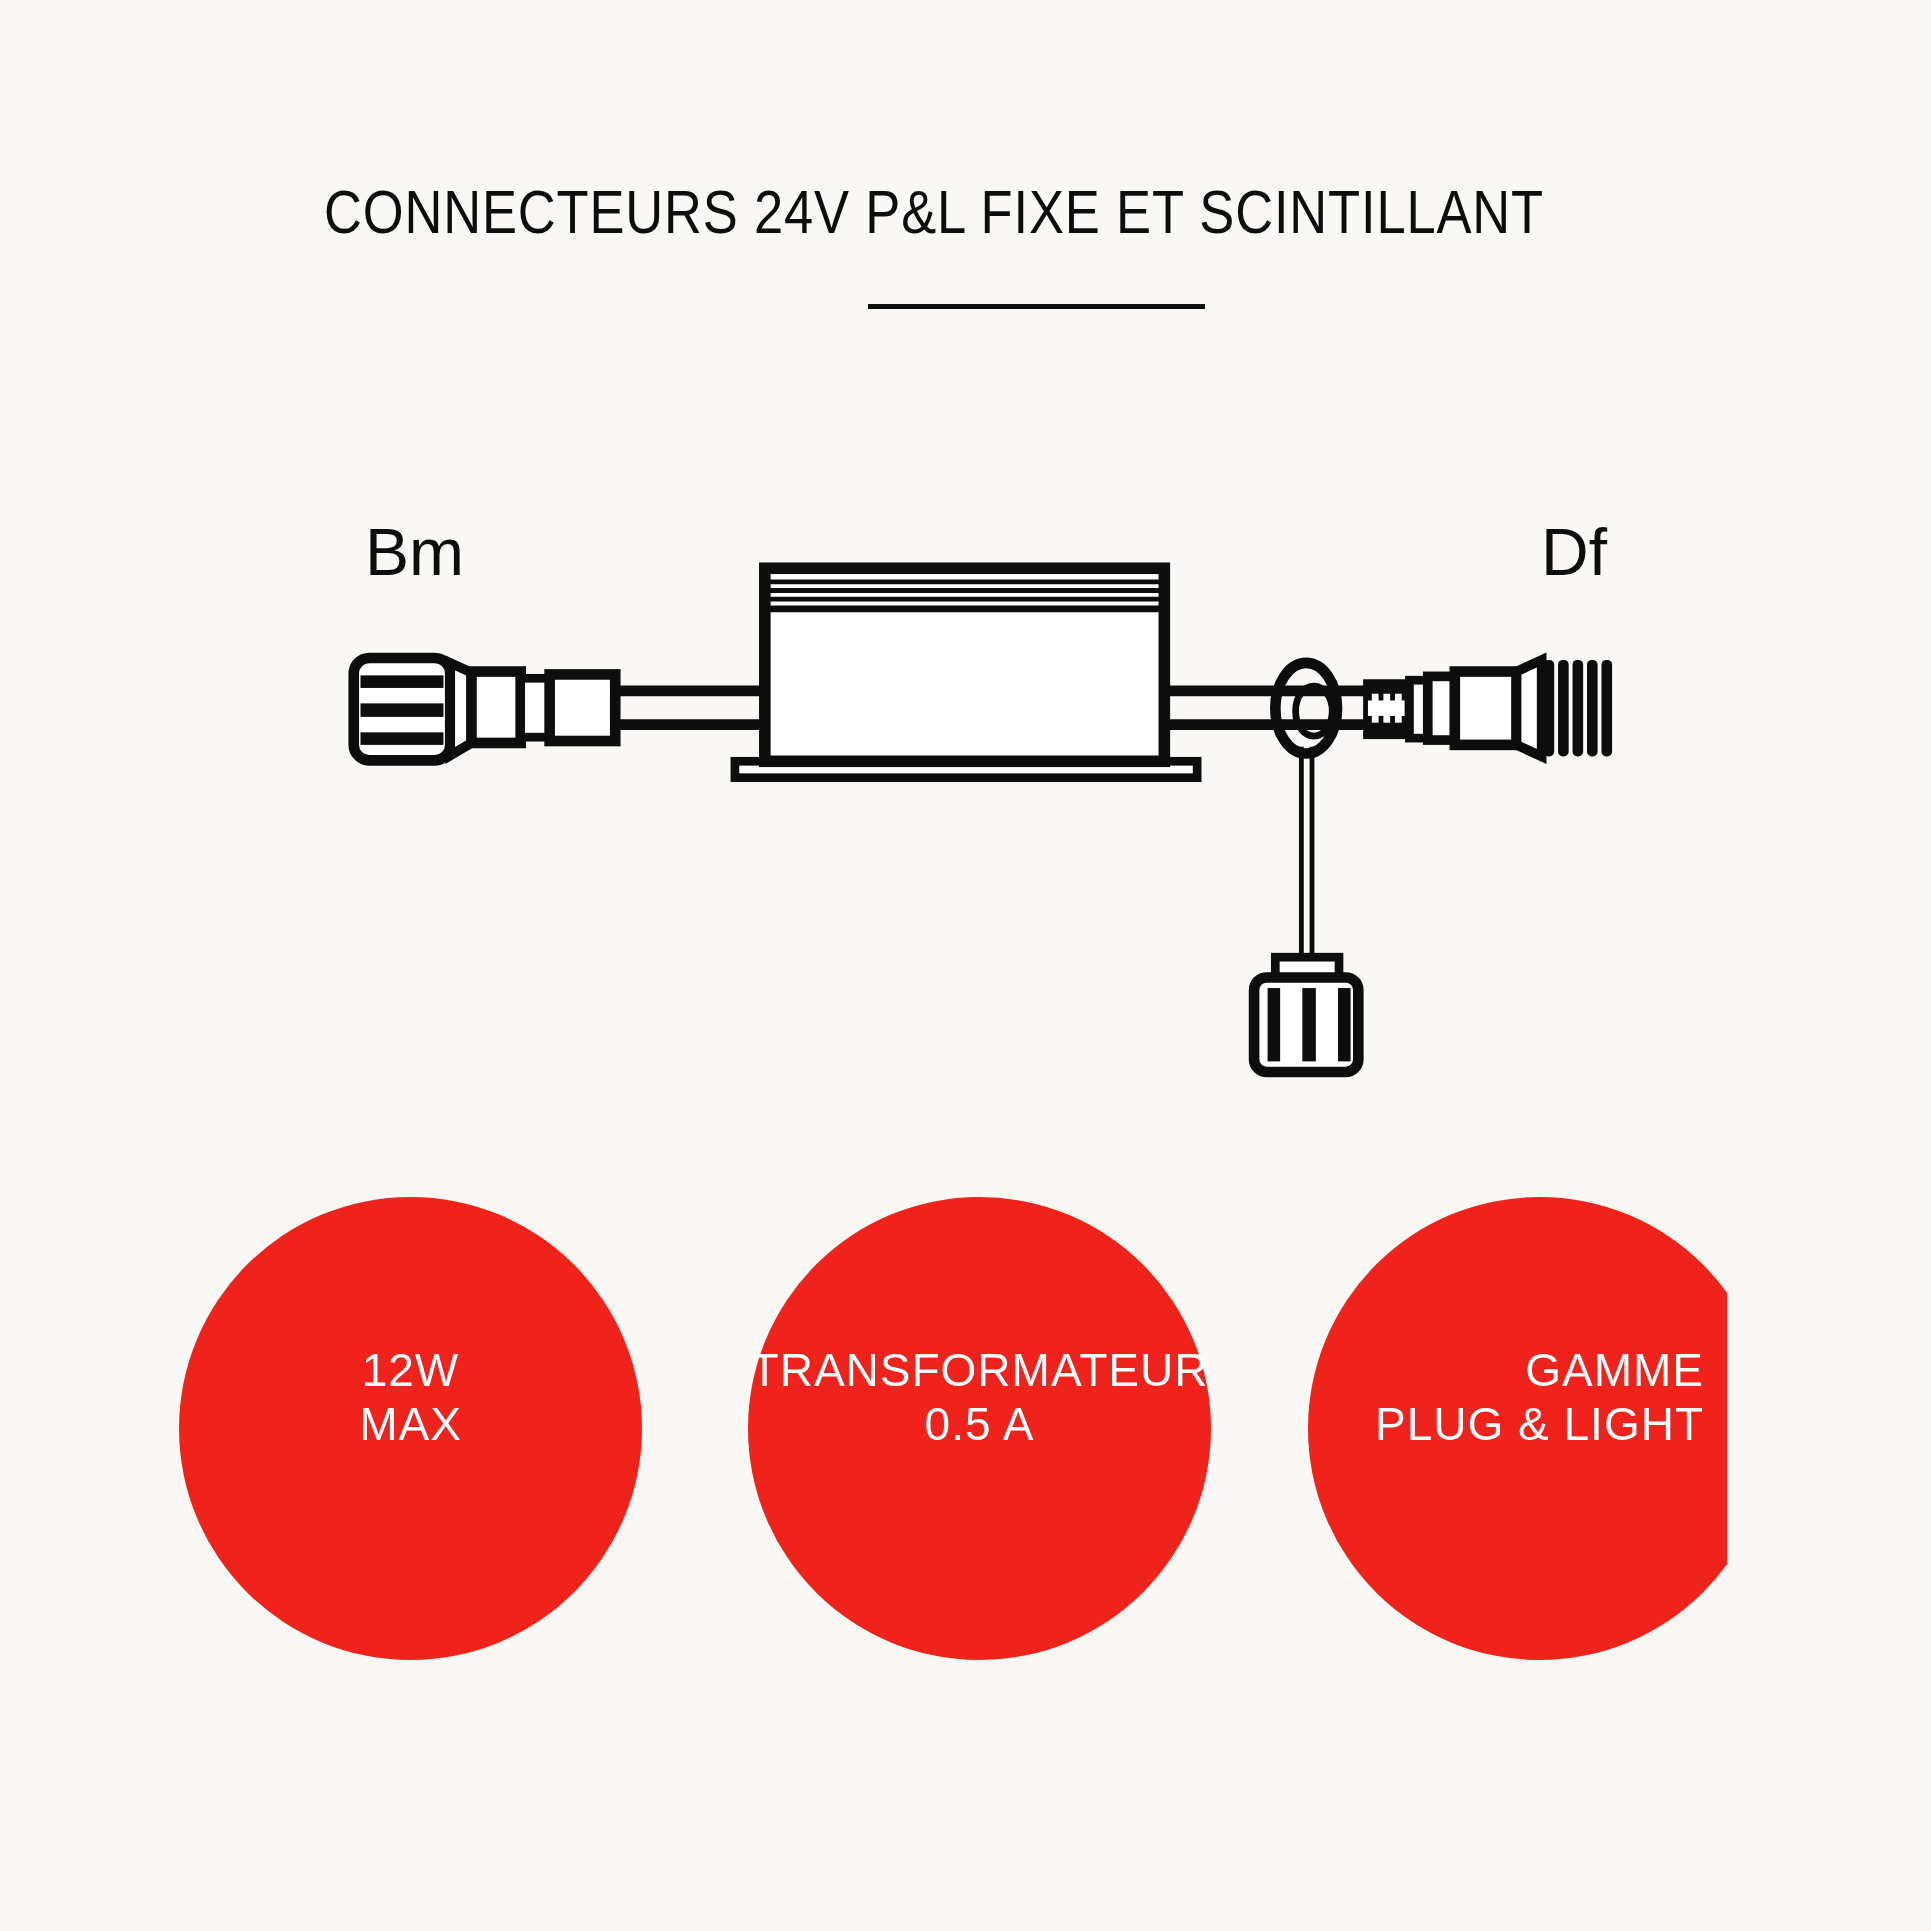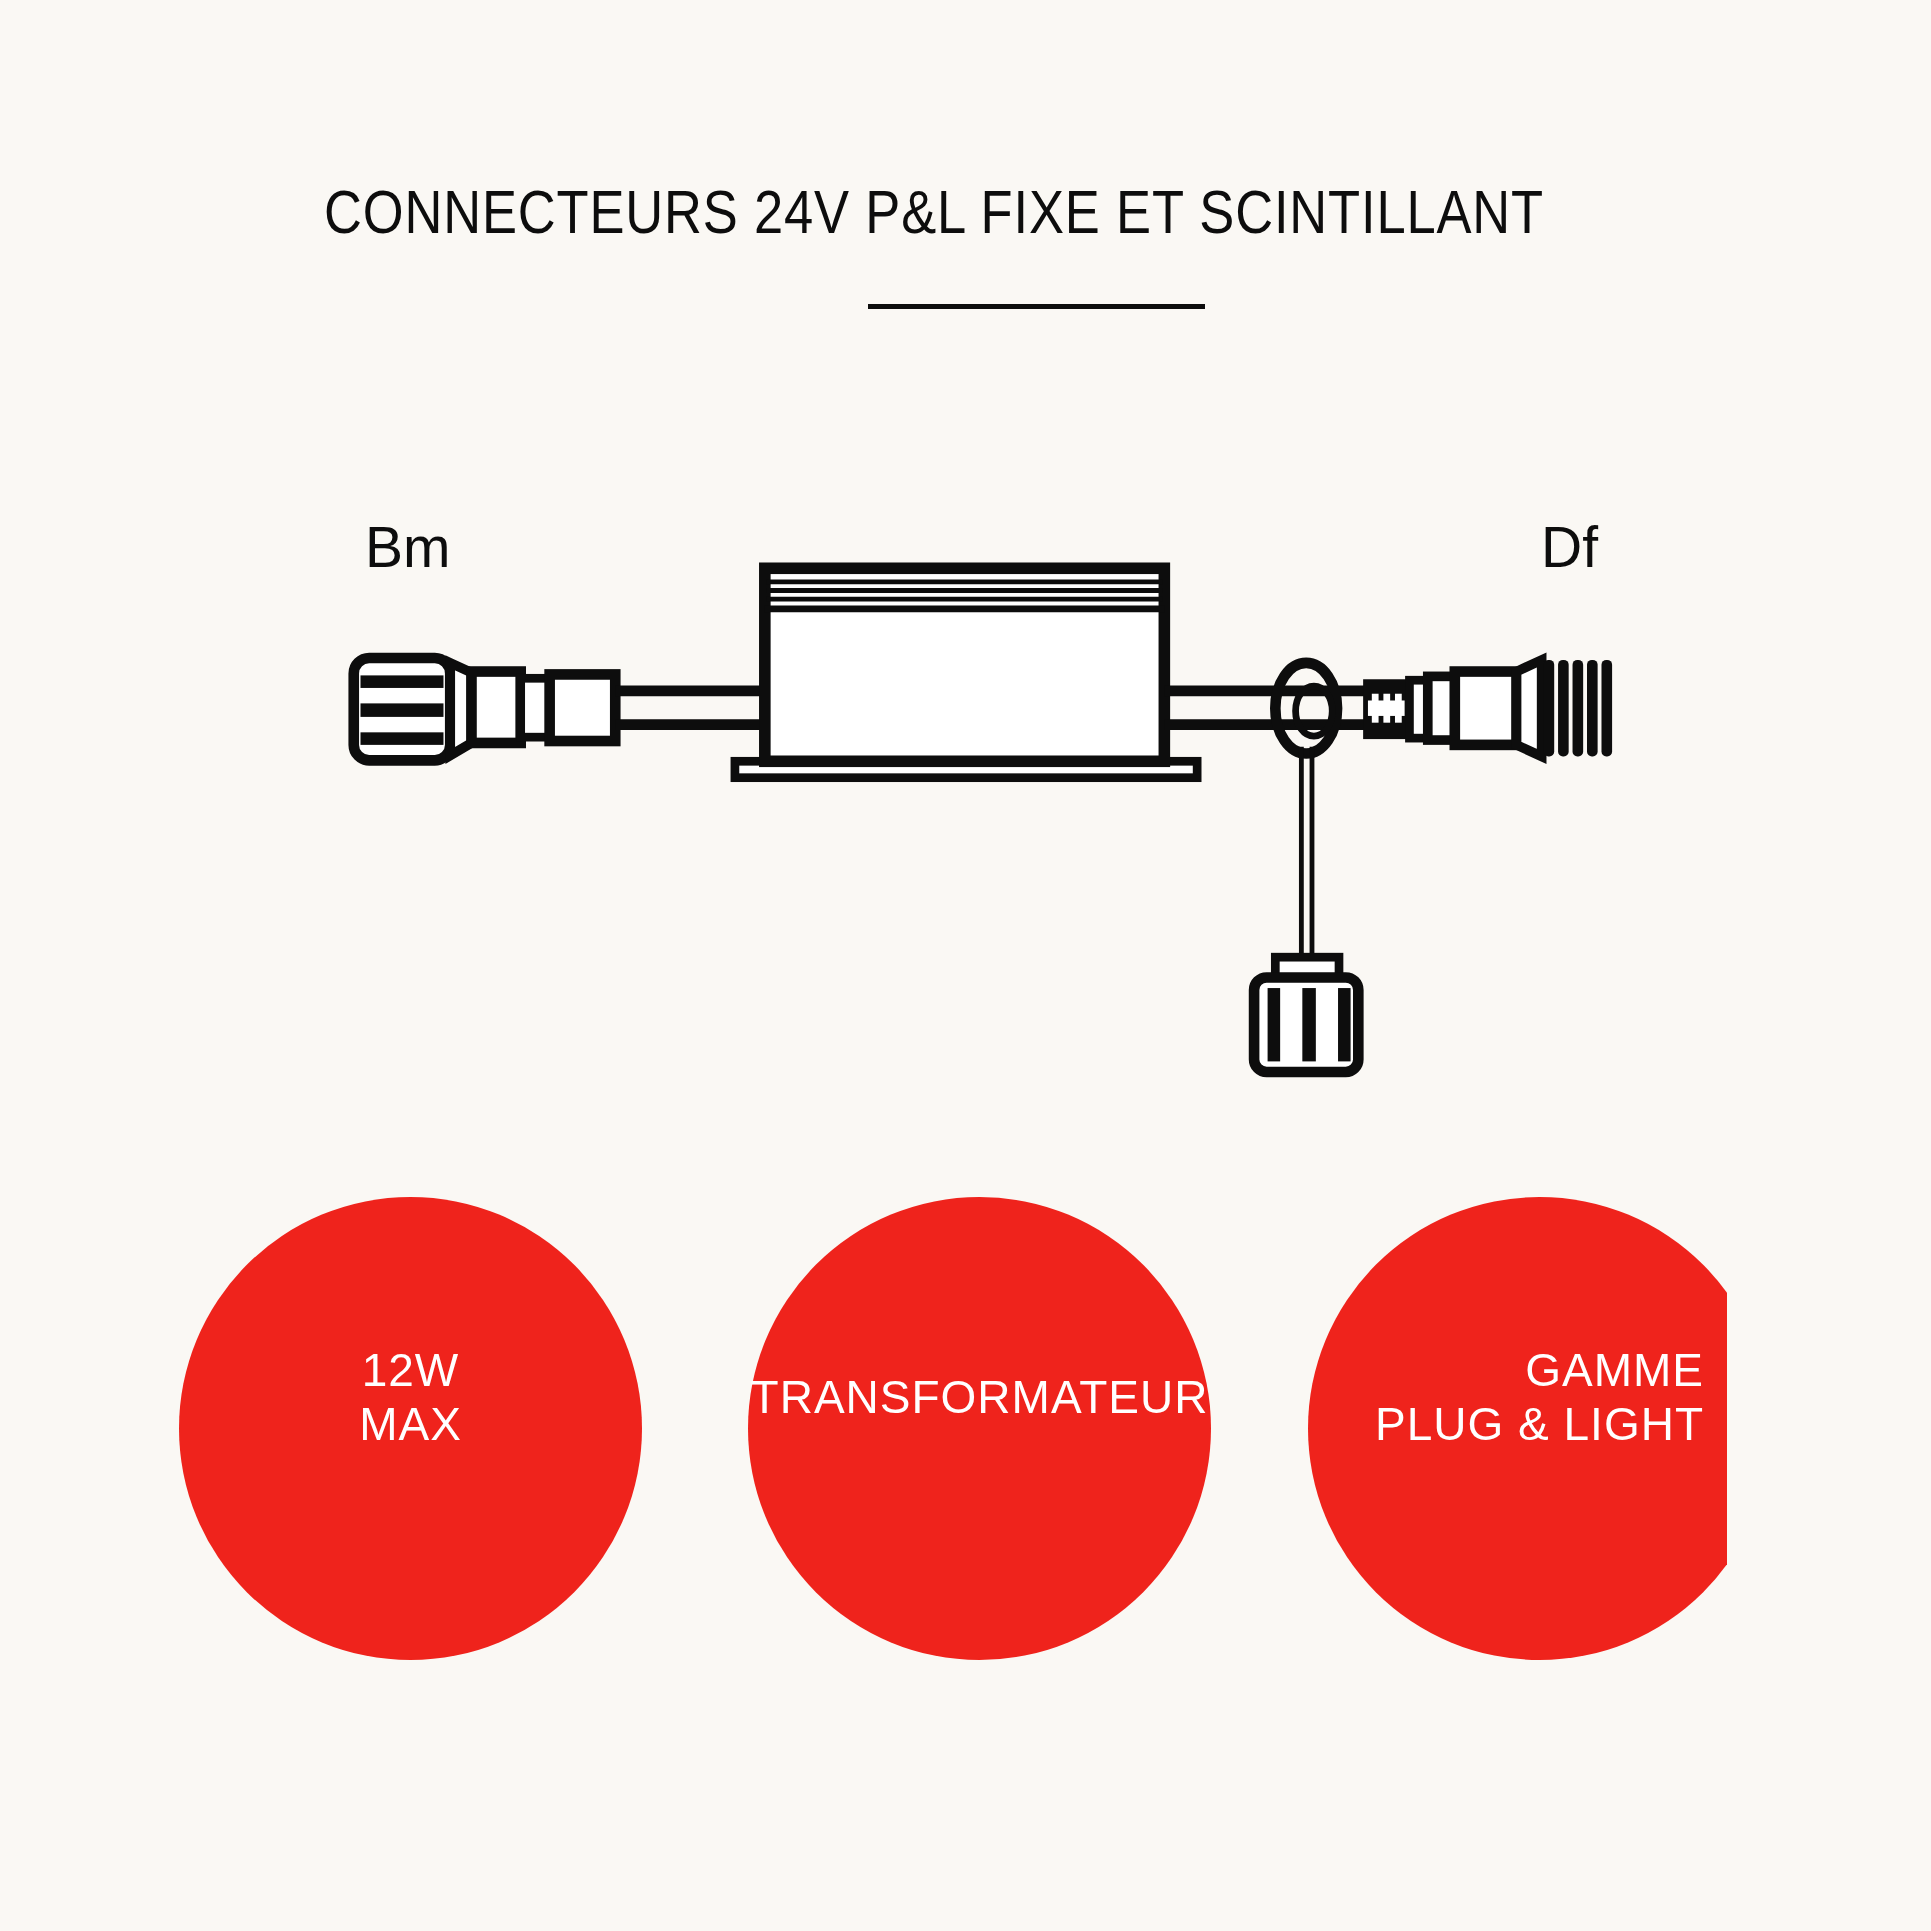--- a/index.html
+++ b/index.html
@@ -39,21 +39,21 @@
     left:868px;
     top:304px;
     width:337px;
     height:4.8px;
     background:var(--ink);
   }
   
   .conn-label{
     position:absolute;
     top:519px;
-    font-size:57px;
+    font-size:66px;
     line-height:1;
     color:var(--ink);
   }
   .label-bm{left:365px;}
   .label-df{left:1533px;margin-left:8px;}
   
   .diagram{
     position:absolute;
     left:338px;
     top:521px;
@@ -176,20 +176,21 @@
   <div class="badge badge-1">
     <div class="badge-text">
       <span class="badge-line">12W</span>
       <span class="badge-line">MAX</span>
     </div>
   </div>
 
   <div class="badge badge-2">
     <div class="badge-text">
       <span class="badge-line">TRANSFORMATEUR</span>
+      <span class="badge-line">0.5 A</span>
     </div>
   </div>
 
   <div class="badge badge-3">
     <div class="badge-text">
       <span class="badge-line">GAMME</span>
       <span class="badge-line">PLUG &amp; LIGHT</span>
     </div>
   </div>
 

